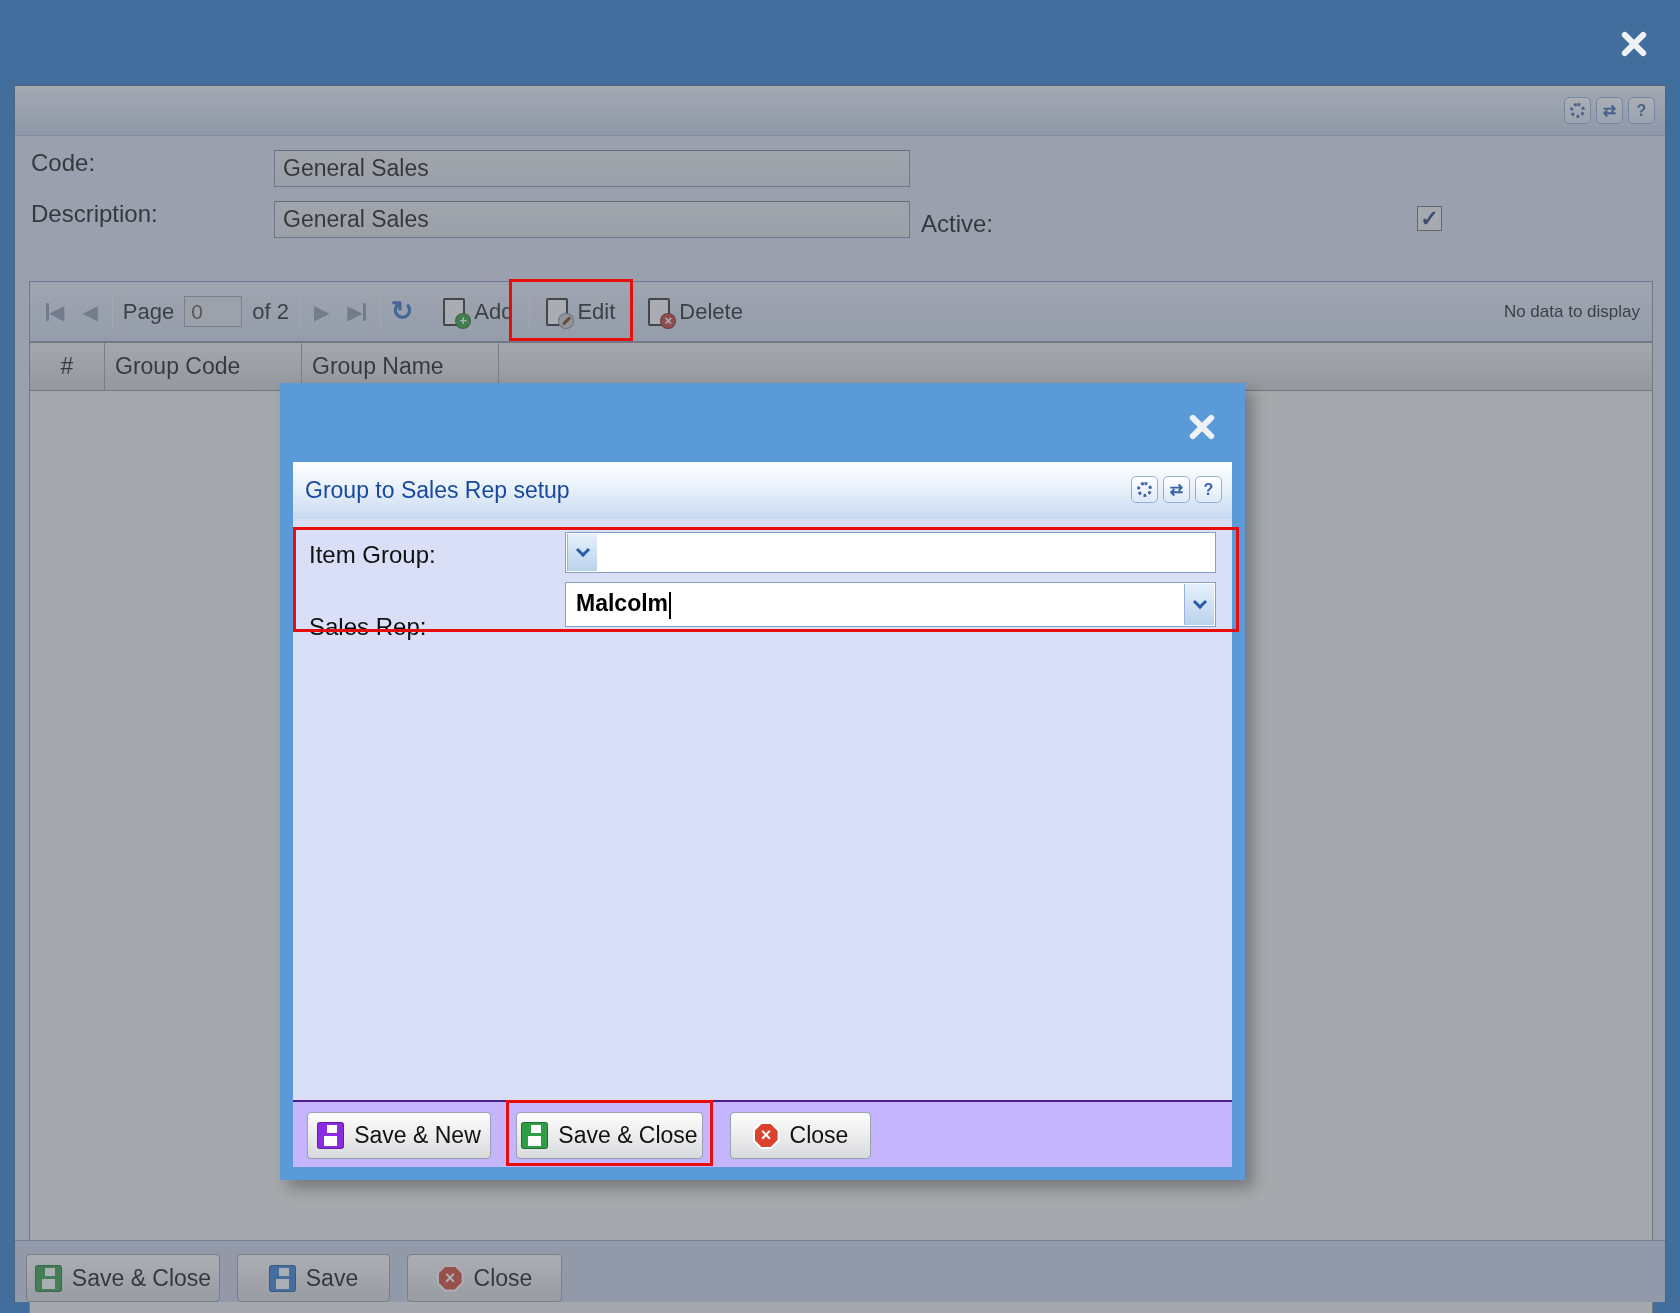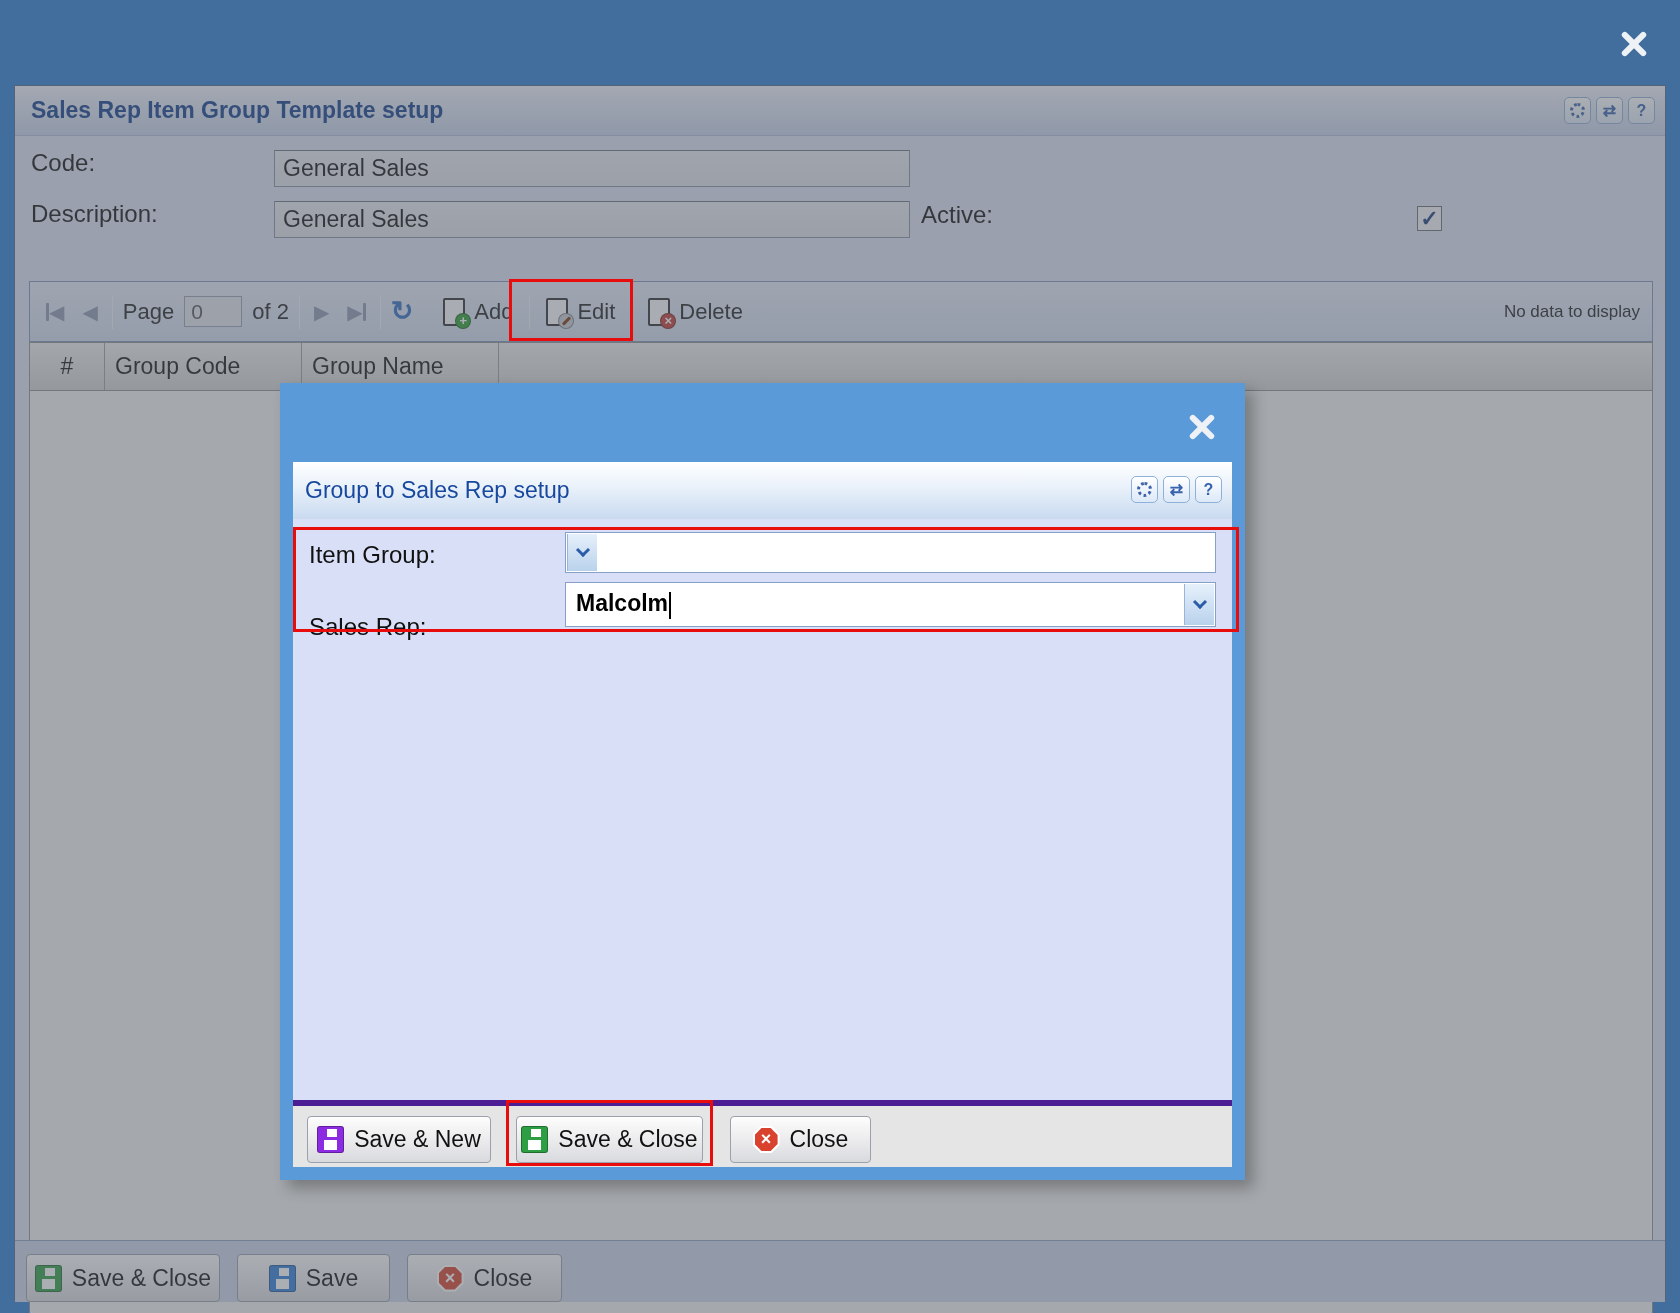--- a/index.html
+++ b/index.html
@@ -144,35 +144,34 @@
     width:30px; align-self:stretch; margin:1px; 
     background:linear-gradient(180deg,#e6f0fb,#b9d2ec);
     border-left:1px solid #9ab4da;
     display:flex; align-items:center; justify-content:center; cursor:pointer;
   }
   .chev { width:10px; height:10px; border-right:3px solid #2b5ca8; border-bottom:3px solid #2b5ca8; transform:rotate(45deg); margin-top:-5px; }
   .caret { display:inline-block; width:2px; height:27px; background:#000; vertical-align:middle; margin-left:1px; }
 
   .inner-footer {
     left:13px; top:717px; width:939px; height:67px;
-    background:#e5e5e5; border-top:6px solid #4c1d95;padding-left:41px;
+    background:#c4b5fd; border-top:2px solid #4c1d95;padding-left:41px;
   }
 
   
   .annot { position:absolute; border:3px solid #e90c0c; z-index:20; pointer-events:none; }
 </style>
 </head>
 <body>
 
 <div class="xmark" style="right:32px; top:30px; z-index:6;"></div>
 
 <div class="abs outer-dialog">
 
   <div class="abs outer-header">
-    <div class="abs dlg-title" style="left:16px; top:11px;">Sales Rep Item Group Template setup</div>
     <div class="abs icon-row" style="right:10px; top:11px;">
       <div class="icon-btn">
           <span class="gear"></span>
         </div>
       <div class="icon-btn">
           <span>⇄</span>
         </div>
       <div class="icon-btn">
           <span>?</span>
         </div>
@@ -182,21 +181,21 @@
   <div class="abs lbl" style="left:16px; top:63px;">Code:</div>
   <div class="abs txt-input" style="left:259px; top:64px; width:636px; height:37px;">
     <span>General Sales</span>
   </div>
 
   <div class="abs lbl" style="left:16px; top:114px;">Description:</div>
   <div class="abs txt-input" style="left:259px; top:115px; width:636px; height:37px;">
     <span>General Sales</span>
   </div>
 
-  <div class="abs lbl" style="left:906px; top:115px;">Active:</div>
+  <div class="abs lbl" style="left:906px; top:124px;">Active:</div>
   <div class="abs checkbox" style="left:1402px; top:120px;">
     <span>✓</span>
   </div>
 
   <div class="abs toolbar" style="left:14px; top:195px; width:1624px; height:61px;">
     <div class="nav-btn">
       <span class="nav-bar"></span>
         <span>◀</span>
     </div>
     <div class="nav-btn">

